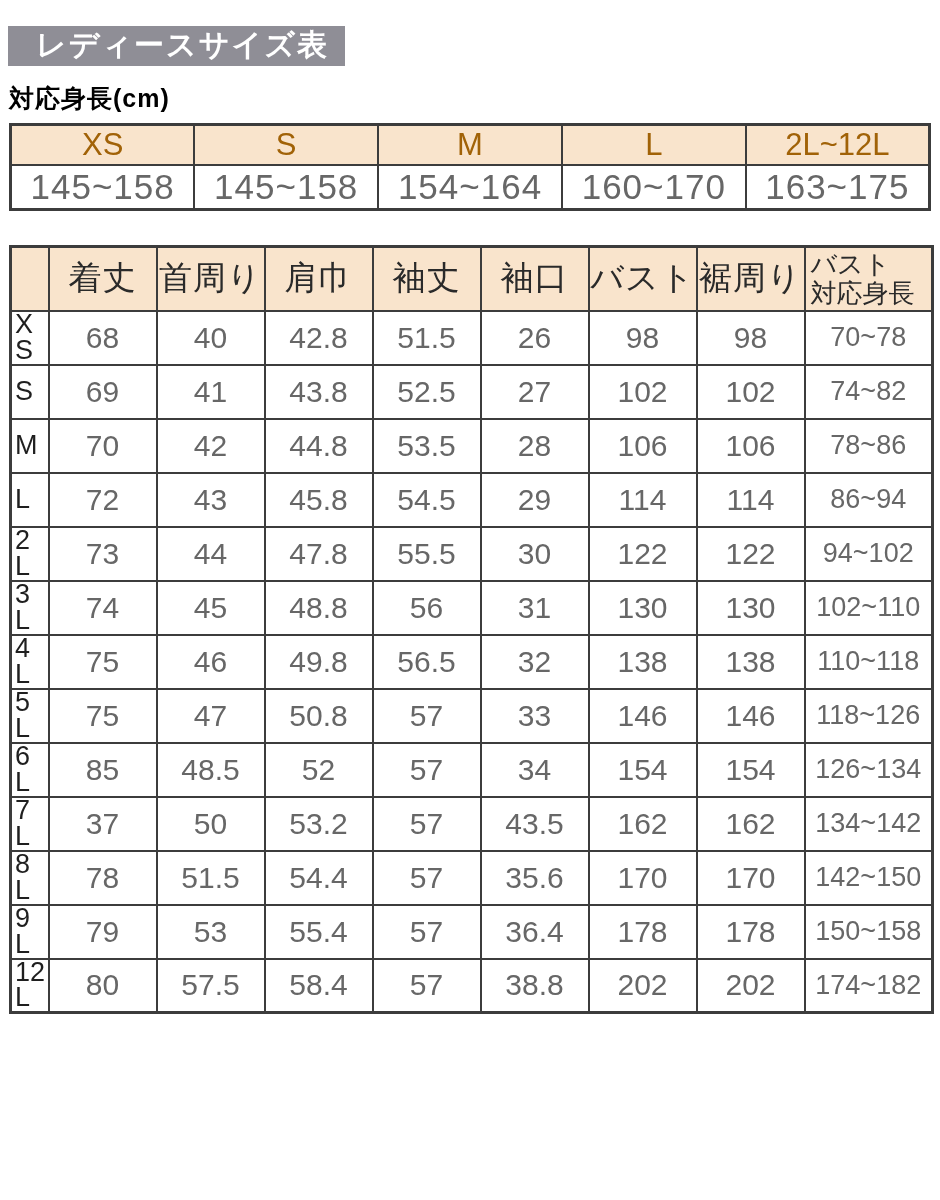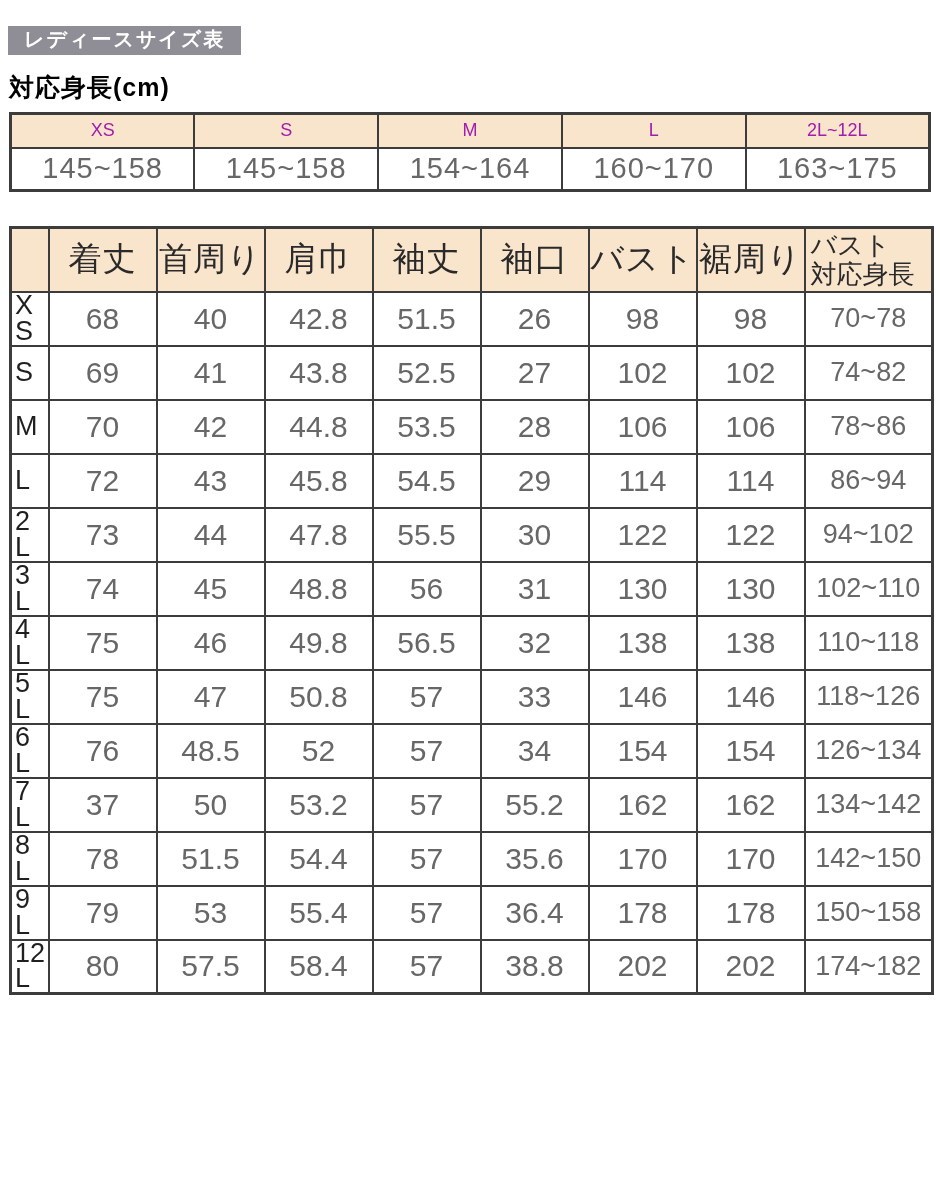--- a/index.html
+++ b/index.html
@@ -16,24 +16,24 @@
     margin: 0; padding: 0;
     width: 940px; height: 1200px;
     background: var(--page-bg);
     font-family: "Liberation Sans", "DejaVu Sans", sans-serif;
   }
   .page { width: 940px; height: 1200px; overflow: hidden; }
 
   .title-bar {
     display: inline-block;
     margin: 26px 0 0 8px;
-    padding: 2px 16px 5px 16px;
+    padding: 2px 16px 5px 28px;
     background: var(--title-bg);
     color: var(--title-fg);
-    font-size: 20px;
+    font-size: 30px;
     font-weight: bold;
     letter-spacing: 2px;
     line-height: 1.1;
   }
   .subtitle {
     margin: 16px 0 8px 9px;
     font-size: 25px;
     font-weight: bold;
     color: #000000;
     letter-spacing: 1px;
@@ -48,27 +48,27 @@
     border: 3px solid var(--border);
   }
   .height-table th, .height-table td {
     border: 2px solid var(--border);
     text-align: center;
     vertical-align: middle;
   }
   .height-table th {
     background: var(--header-bg);
     height: 34px;
-    font-size: 18px;
+    font-size: 31px;
     font-weight: normal;
-    color: #a21caf;
+    color: #a16207;
   }
   .height-table td {
     height: 43px;
-    font-size: 29px;
+    font-size: 35px;
     color: var(--num-fg);
     letter-spacing: 1px;
   }
 
   
   .size-table {
     margin: 34px 0 0 9px;
     width: 922px;
     border: 3px solid var(--border);
   }
@@ -279,39 +279,39 @@
           <td>33</td>
           <td>146</td>
           <td>146</td>
           <td class="bust-range">118~126</td>
         </tr>
         <tr>
           <th class="row-label">
             <div>6</div>
             <div>L</div>
           </th>
-          <td>76</td>
+          <td>85</td>
           <td>48.5</td>
           <td>52</td>
           <td>57</td>
           <td>34</td>
           <td>154</td>
           <td>154</td>
           <td class="bust-range">126~134</td>
         </tr>
         <tr>
           <th class="row-label">
             <div>7</div>
             <div>L</div>
           </th>
           <td>37</td>
           <td>50</td>
           <td>53.2</td>
           <td>57</td>
-          <td>55.2</td>
+          <td>43.5</td>
           <td>162</td>
           <td>162</td>
           <td class="bust-range">134~142</td>
         </tr>
         <tr>
           <th class="row-label">
             <div>8</div>
             <div>L</div>
           </th>
           <td>78</td>

